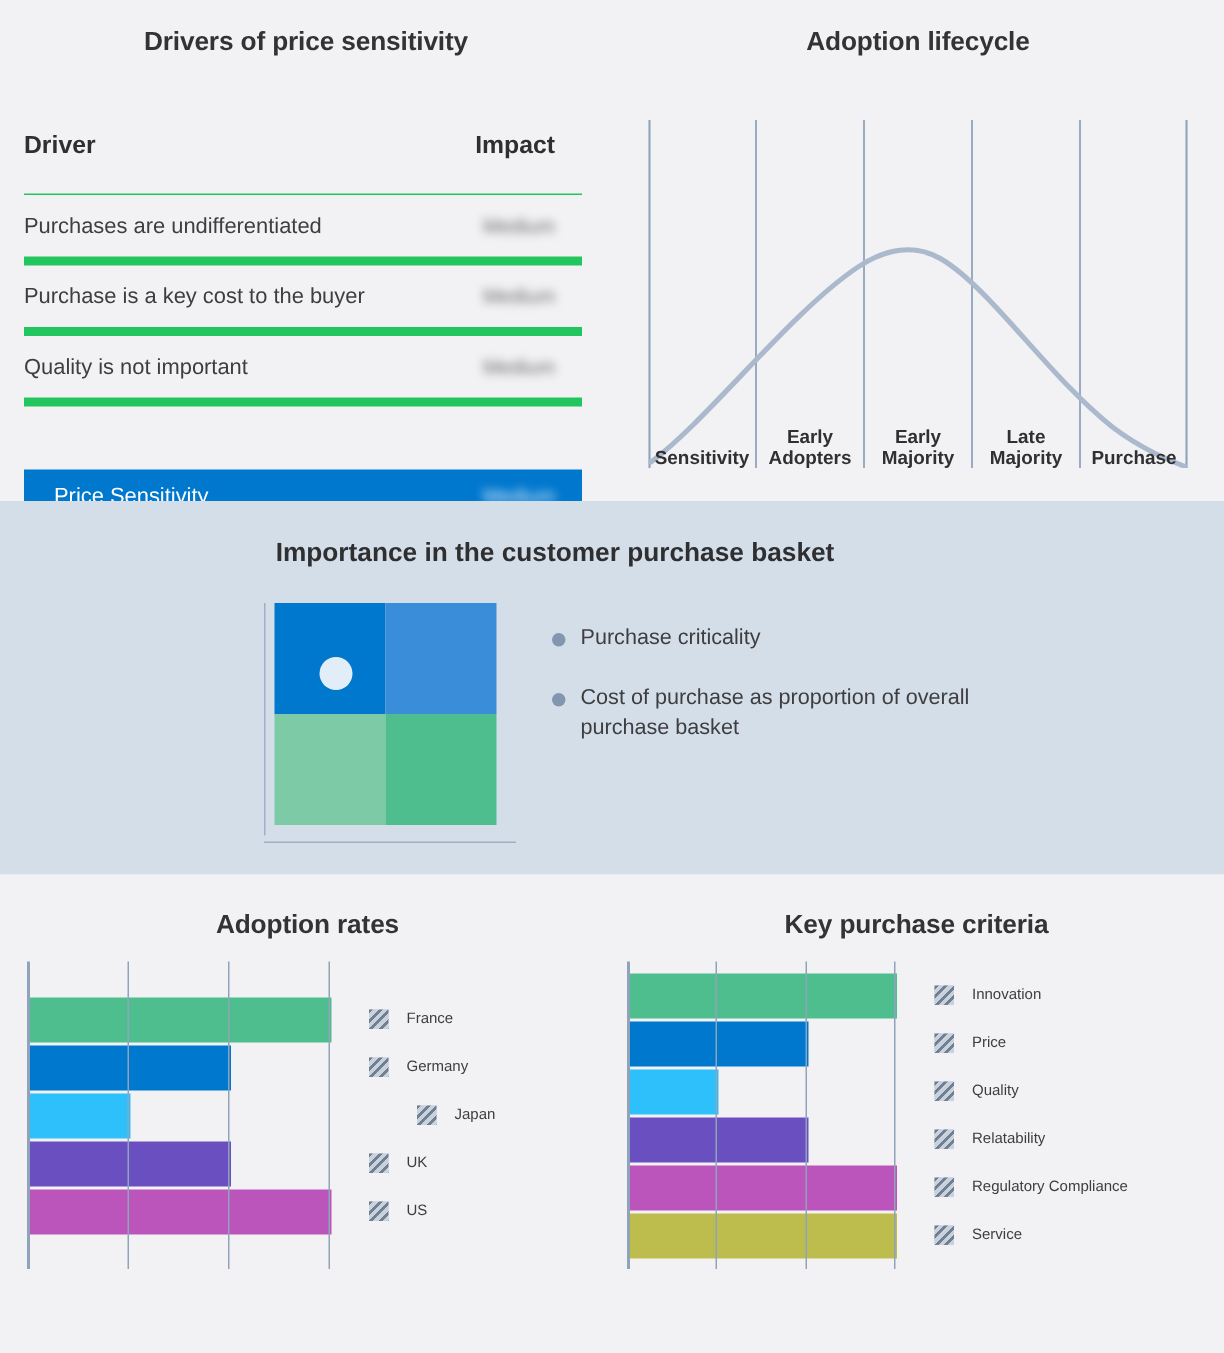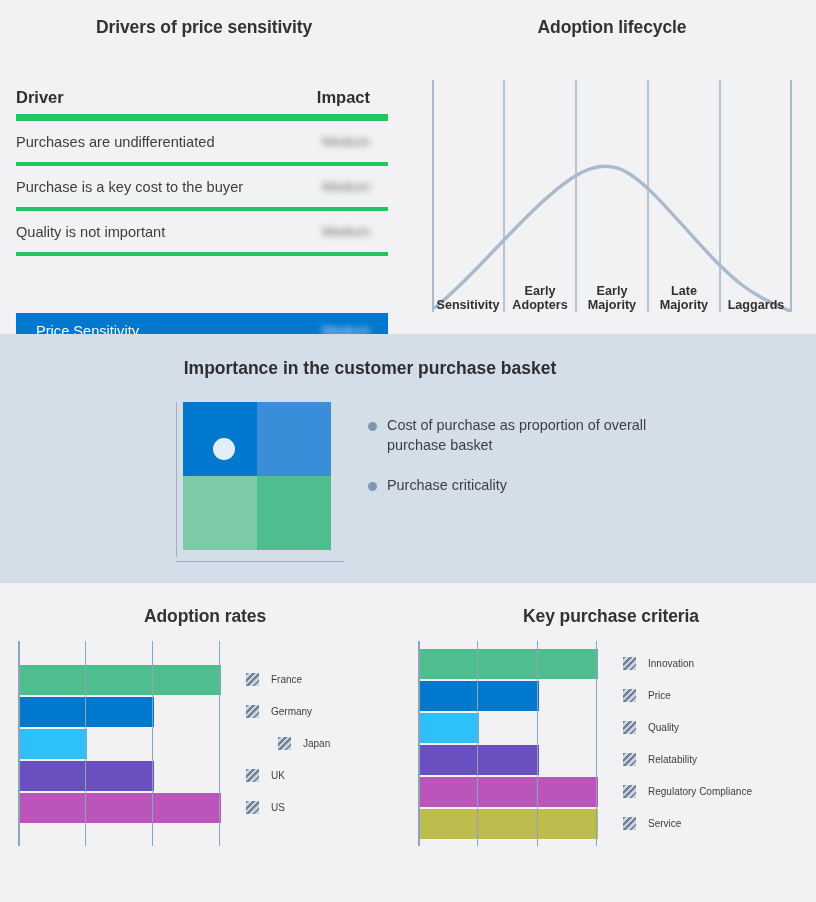--- a/index.html
+++ b/index.html
@@ -39,35 +39,35 @@
 
   .drivers-table {
     position: absolute;
     left: 16px; top: 88px;
     width: 372px;
   }
   .dt-head {
     display: flex;
     justify-content: space-between;
     align-items: flex-end;
-    padding-bottom: 7px;
-    border-bottom: 7px solid #22c55e;
+    padding-bottom: 22px;
+    border-bottom: 1px solid #22c55e;
   }
   .dt-head .th {
     font-size: 16.5px;
     font-weight: bold;
     color: #2f2f31;
   }
   .dt-head .th-impact { margin-right: 18px; }
   .dt-row {
     display: flex;
     justify-content: space-between;
     align-items: center;
     height: 41px;
-    border-bottom: 4px solid #22c55e;
+    border-bottom: 6px solid #22c55e;
   }
   .dt-row:last-of-type { border-bottom: none; }
   .dt-row .td-driver {
     font-size: 14.6px;
     color: #3e3e40;
   }
   .blur-val {
     font-size: 13.5px;
     color: #6c6c6e;
     margin-right: 18px;
@@ -336,21 +336,21 @@
         </g>
         <path d="M 2 228 C 40 200, 95 128, 140 98 C 158 86, 178 82, 196 93 C 228 112, 268 172, 310 205 C 330 220, 348 227, 358 231" fill="none" stroke="#aab9cc" stroke-width="3.4" stroke-linecap="round"></path>
       </svg>
     </div>
 
     <div class="lc-labels">
       <div class="lc-seg">Sensitivity</div>
       <div class="lc-seg">Early Adopters</div>
       <div class="lc-seg">Early Majority</div>
       <div class="lc-seg">Late Majority</div>
-      <div class="lc-seg">Laggards</div>
+      <div class="lc-seg">Purchase</div>
     </div>
   </div>
 </div>
 
 <div id="middle-band">
   <div id="basket-title">Importance in the customer purchase basket</div>
 
   <div id="quadrant-wrap">
     <div id="quad-axis-v"></div>
     <div id="quad-axis-h"></div>
@@ -359,25 +359,25 @@
       <div class="quad-cell" style="background: rgb(58, 141, 216);"></div>
       <div class="quad-cell" style="background: rgb(124, 203, 166);"></div>
       <div class="quad-cell" style="background: rgb(79, 190, 142);"></div>
     </div>
     <div id="quad-dot" style="background: rgb(226, 238, 247);"></div>
   </div>
 
   <div id="basket-legend">
     <div class="bl-item">
       <span class="bl-dot"></span>
-      <span class="bl-text">Cost of purchase as proportion of overall purchase basket</span>
+      <span class="bl-text">Purchase criticality</span>
     </div>
     <div class="bl-item">
       <span class="bl-dot"></span>
-      <span class="bl-text">Purchase criticality</span>
+      <span class="bl-text">Cost of purchase as proportion of overall purchase basket</span>
     </div>
   </div>
 </div>
 
 <div id="bottom-band">
 
   <div id="adoption-panel" class="barpanel">
     <div class="panel-title">Adoption rates</div>
     <div id="adoption-chart" class="bar-chart">
       <div class="plot">

